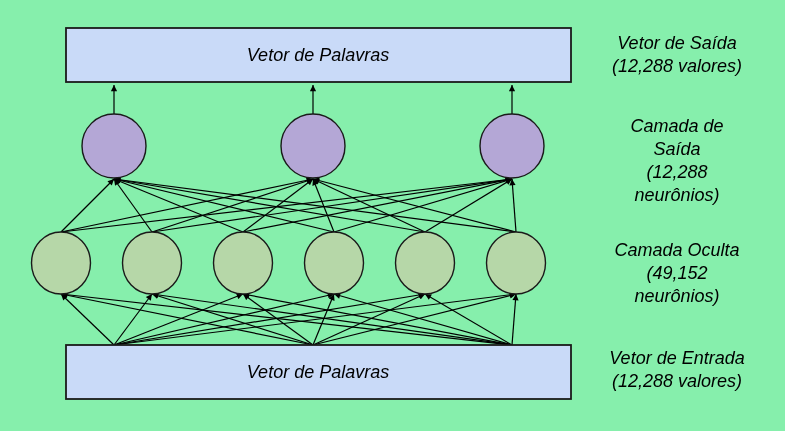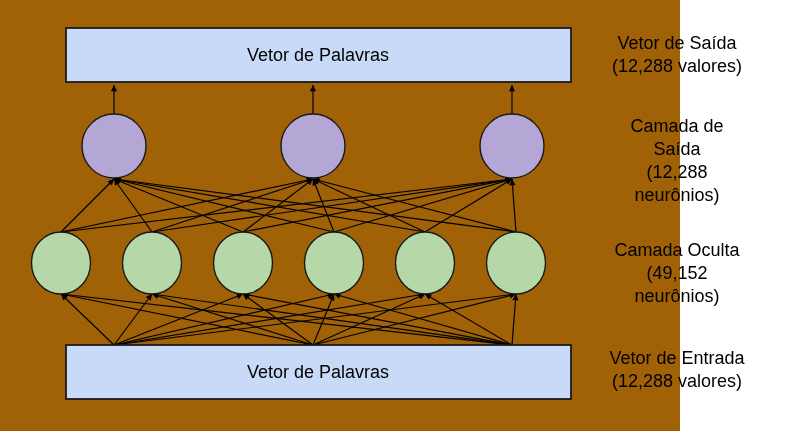--- a/index.html
+++ b/index.html
@@ -6,23 +6,24 @@
     margin: 0;
     padding: 0;
     background: #ffffff;
     width: 785px;
     height: 431px;
     overflow: hidden;
     font-family: "Liberation Sans", sans-serif;
   }
   #stage {
     position: relative;
-    width: 680px;
+    width: 785px;
     height: 431px;
-    background: #a16207;
+    background: #86efac;
+    font-style: italic;
   }
   svg { display: block; }
   .vec-box {
     stroke: #1a1a1a;
     stroke-width: 1.8;
   }
   .node {
     stroke: #1a1a1a;
     stroke-width: 1.4;
   }

